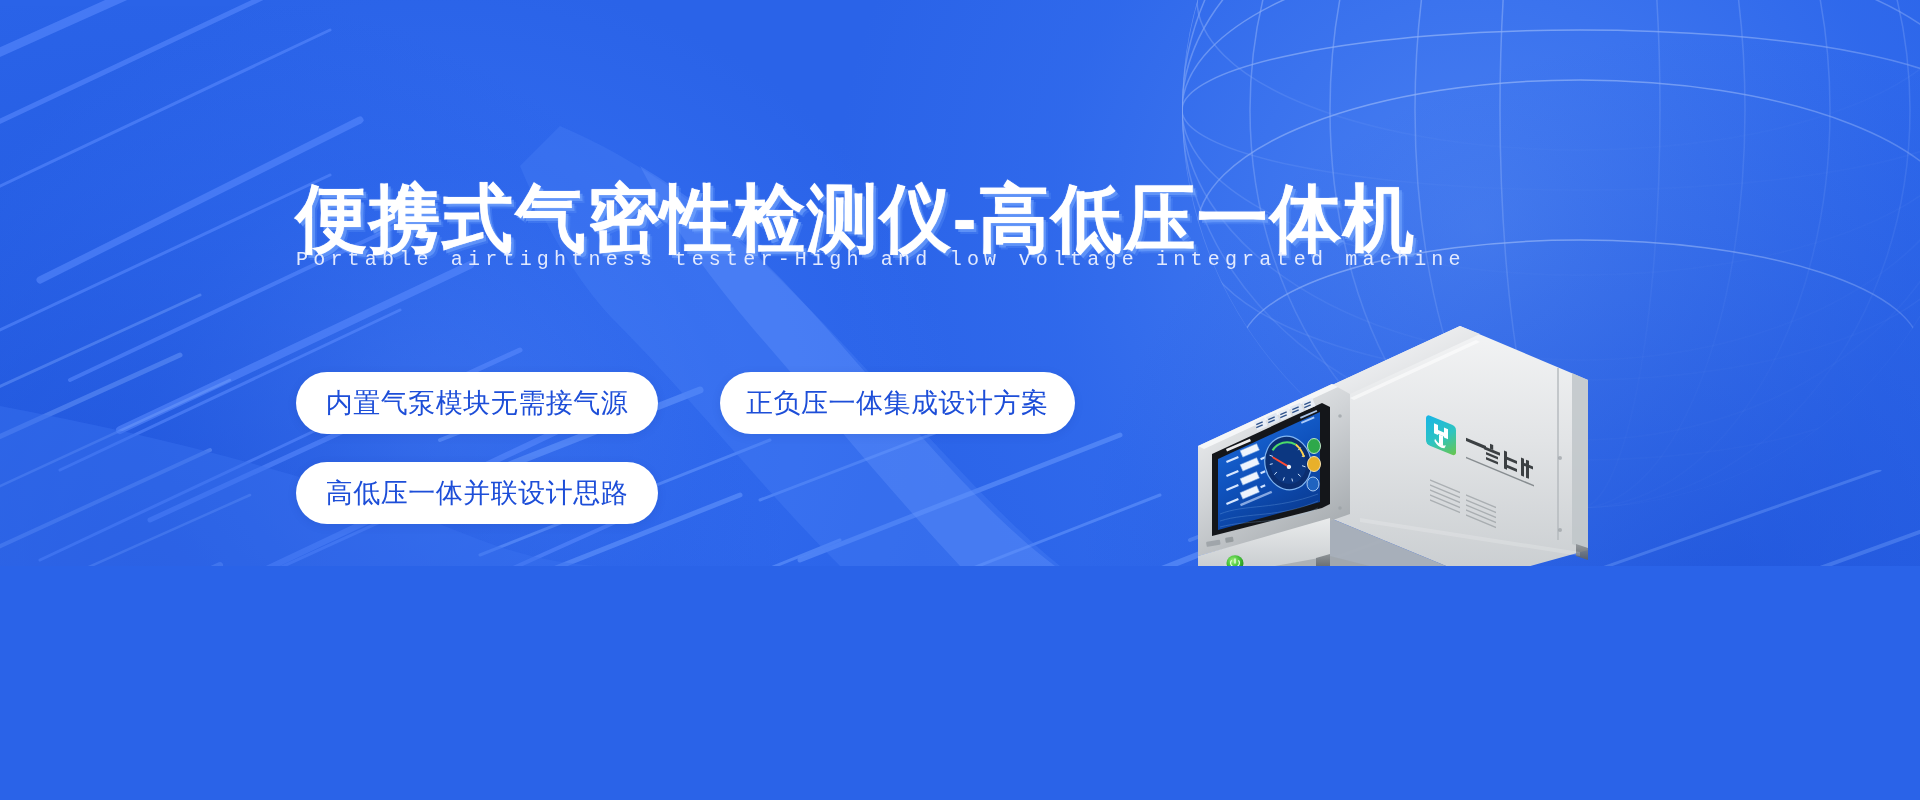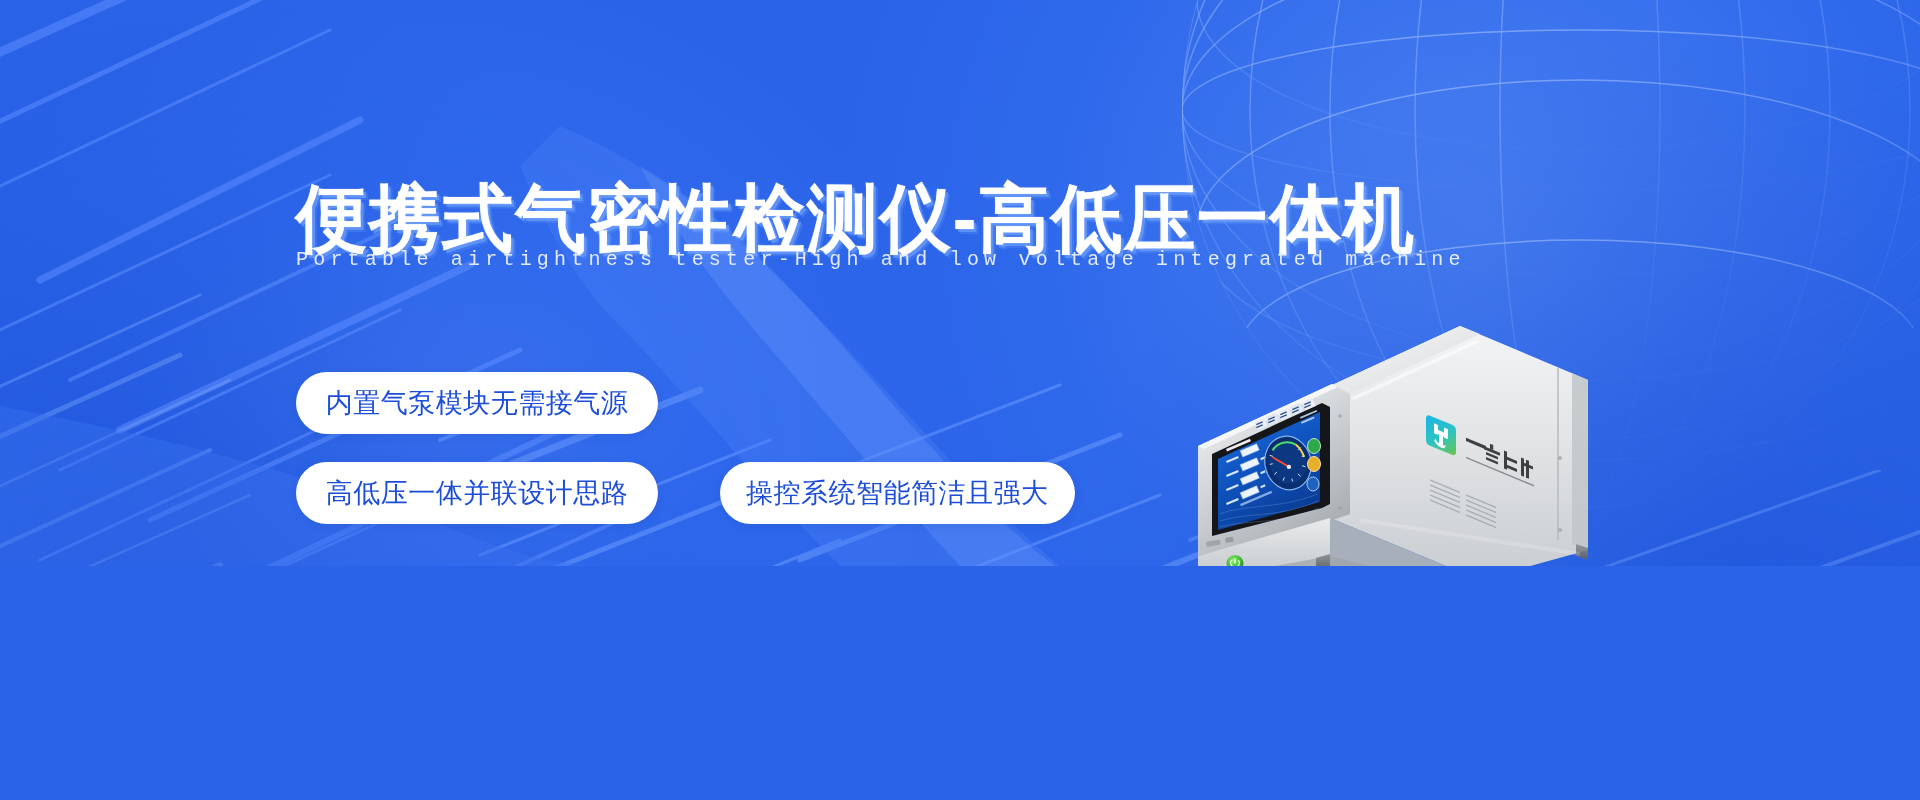--- a/index.html
+++ b/index.html
@@ -221,24 +221,24 @@
 
   <div class="content">
 
     <h1 class="headline">便携式气密性检测仪-高低压一体机</h1>
 
     <div class="subhead">Portable airtightness tester-High and low voltage integrated machine</div>
 
     <div class="pills">
       <div class="pill-row">
         <div class="pill w1">内置气泵模块无需接气源</div>
+        <div class="pill w2">正负压一体集成设计方案</div>
       </div>
       <div class="pill-row">
         <div class="pill w1">高低压一体并联设计思路</div>
-        <div class="pill w2">操控系统智能简洁且强大</div>
       </div>
     </div>
 
     <div class="dev-shadow"></div>
     <div class="device">
       <svg viewBox="0 0 430 300" xmlns="http://www.w3.org/2000/svg">
         <defs>
           <linearGradient id="sideG" x1="0" y1="0" x2="0" y2="1">
             <stop offset="0%" stop-color="#f3f4f5"></stop>
             <stop offset="45%" stop-color="#e2e4e6"></stop>

